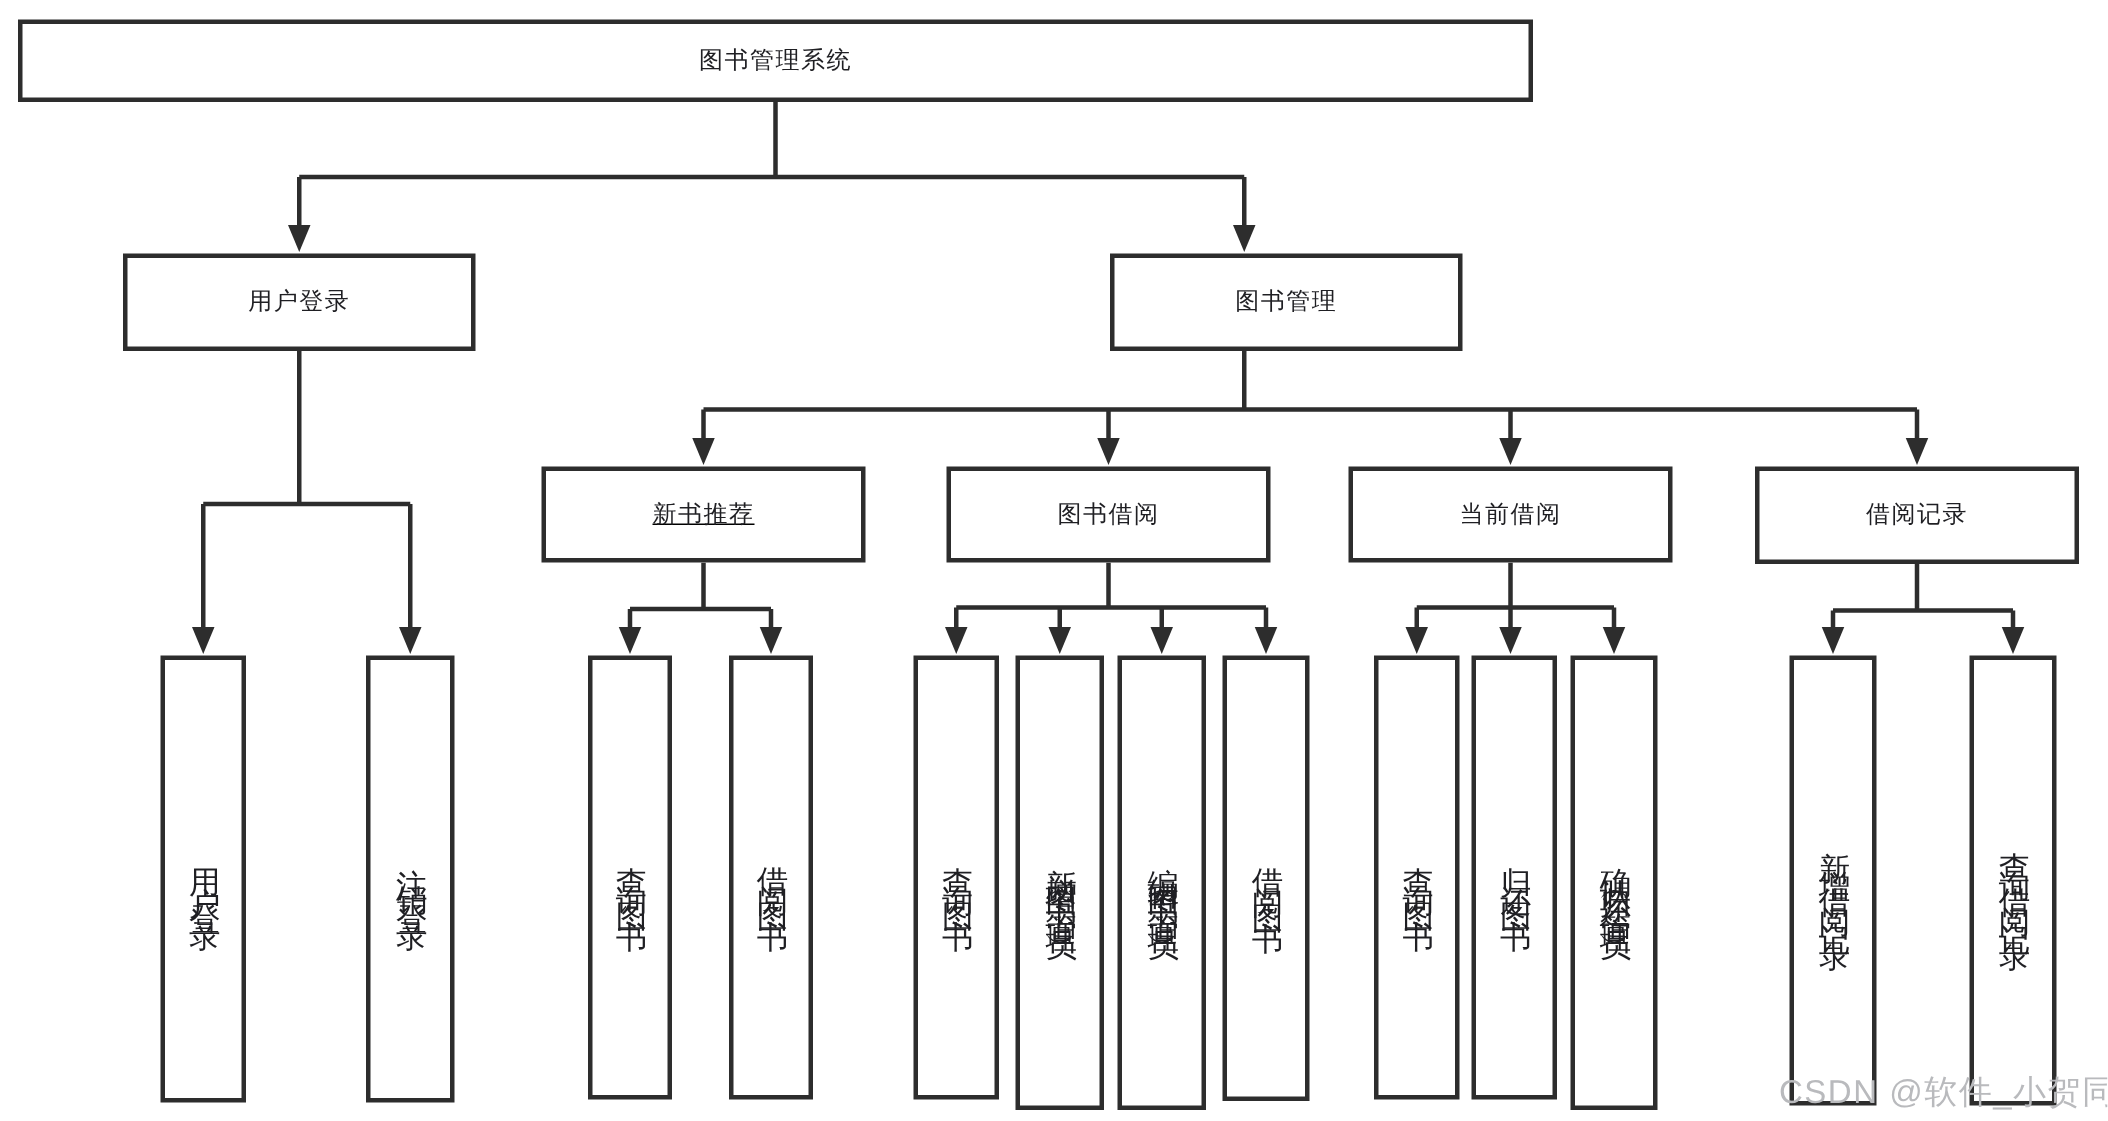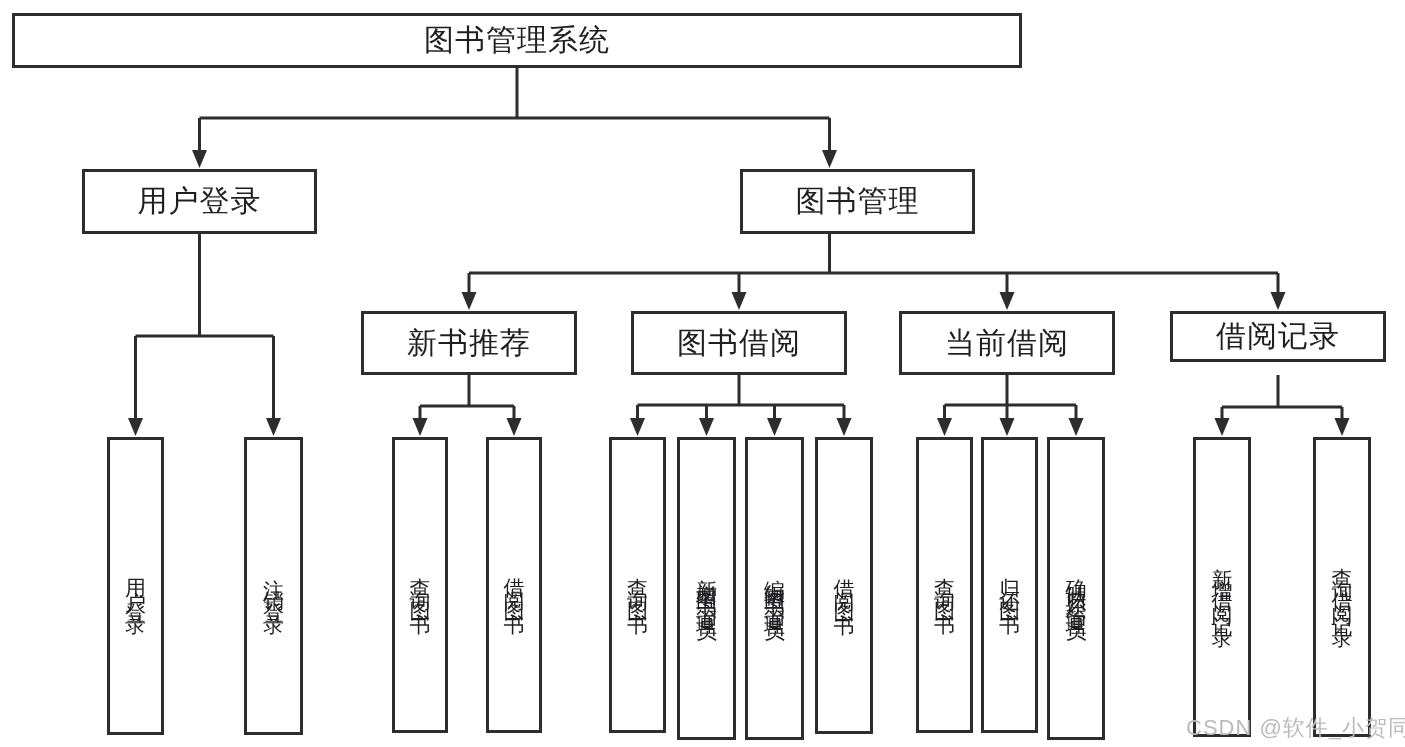--- a/index.html
+++ b/index.html
@@ -17,21 +17,21 @@
   .box {
     position: absolute;
     box-sizing: border-box;
     border: 3px solid #2d2d2d;
     background: #ffffff;
     display: flex;
     align-items: center;
     justify-content: center;
   }
   .box .lbl {
-    font-size: 30px;
+    font-size: 16px;
     color: #1f1f23;
     letter-spacing: 1px;
     white-space: nowrap;
   }
   .vbox .lbl {
     writing-mode: vertical-rl;
     text-orientation: mixed;
     font-size: 21px;
     letter-spacing: 12px;
     white-space: nowrap;
@@ -99,30 +99,30 @@
     <span class="lbl">图书管理系统</span>
   </div>
 
   <div class="box" style="left:82px; top:169px; width:235px; height:65px;">
     <span class="lbl">用户登录</span>
   </div>
   <div class="box" style="left:740px; top:169px; width:235px; height:65px;">
     <span class="lbl">图书管理</span>
   </div>
 
-  <div class="box" style="left:361px; top:311px; width:216px; height:64px;">
+  <div class="box" style="left:361px; top:311px; width:216px; height:64px;text-decoration:underline;">
     <span class="lbl">新书推荐</span>
   </div>
   <div class="box" style="left:631px; top:311px; width:216px; height:64px;">
     <span class="lbl">图书借阅</span>
   </div>
   <div class="box" style="left:899px; top:311px; width:216px; height:64px;">
     <span class="lbl">当前借阅</span>
   </div>
-  <div class="box" style="left:1170px; top:311px; width:216px; height:51px;">
+  <div class="box" style="left:1170px; top:311px; width:216px; height:65px;">
     <span class="lbl">借阅记录</span>
   </div>
 
   <div class="box vbox" style="left:107px; top:437px; width:57px; height:298px;">
     <span class="lbl">用户登录</span>
   </div>
   <div class="box vbox" style="left:244px; top:437px; width:59px; height:298px;">
     <span class="lbl">注销登录</span>
   </div>
 

